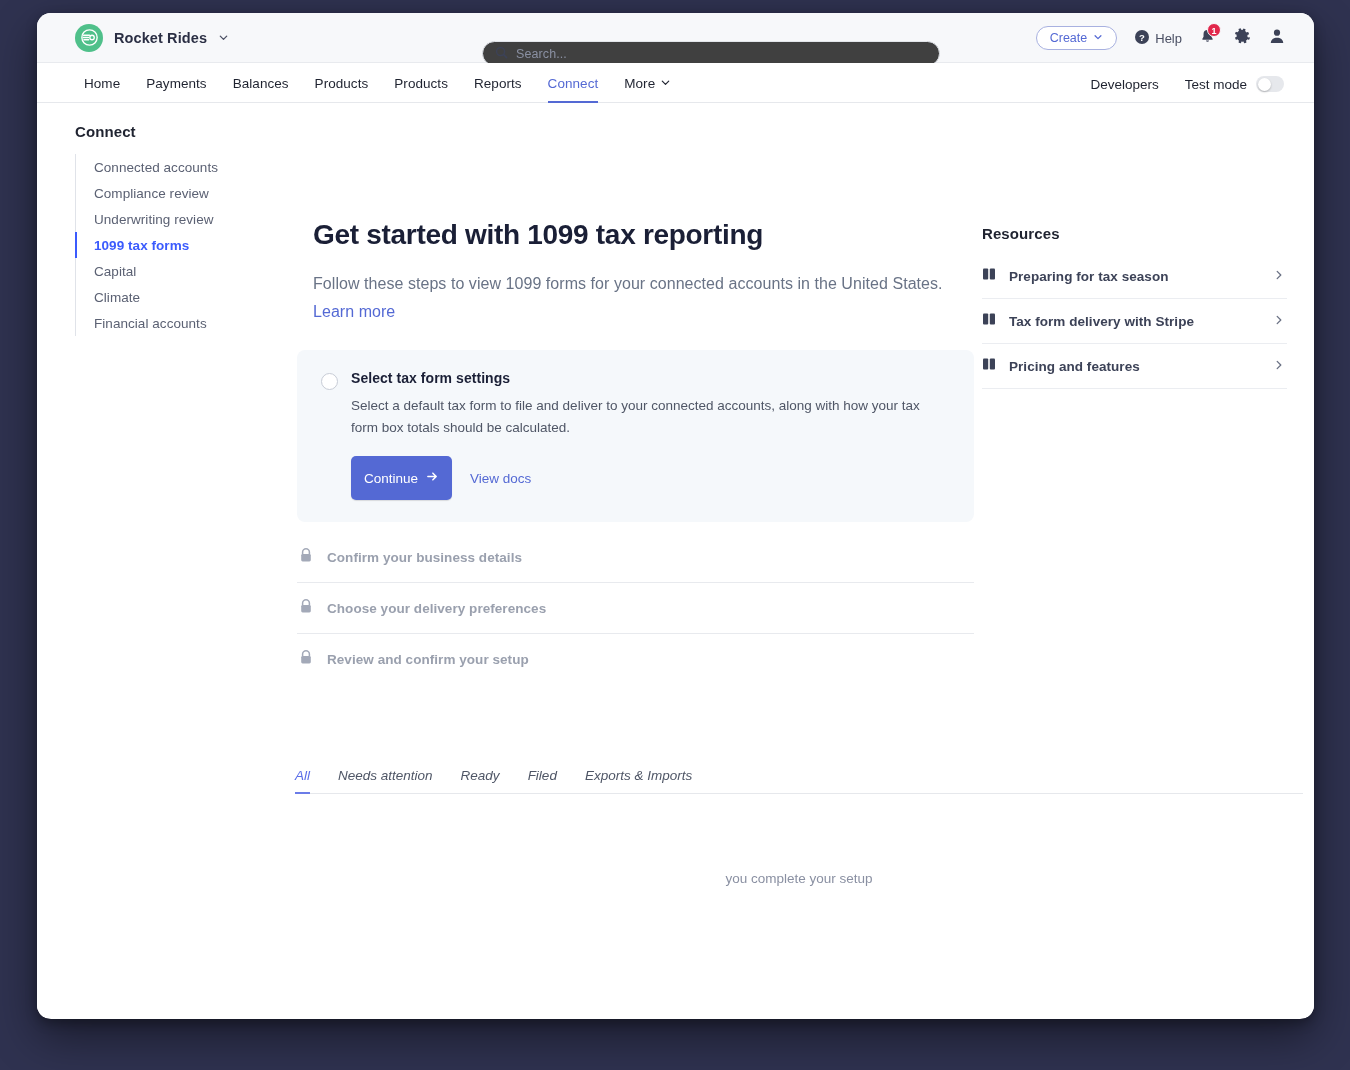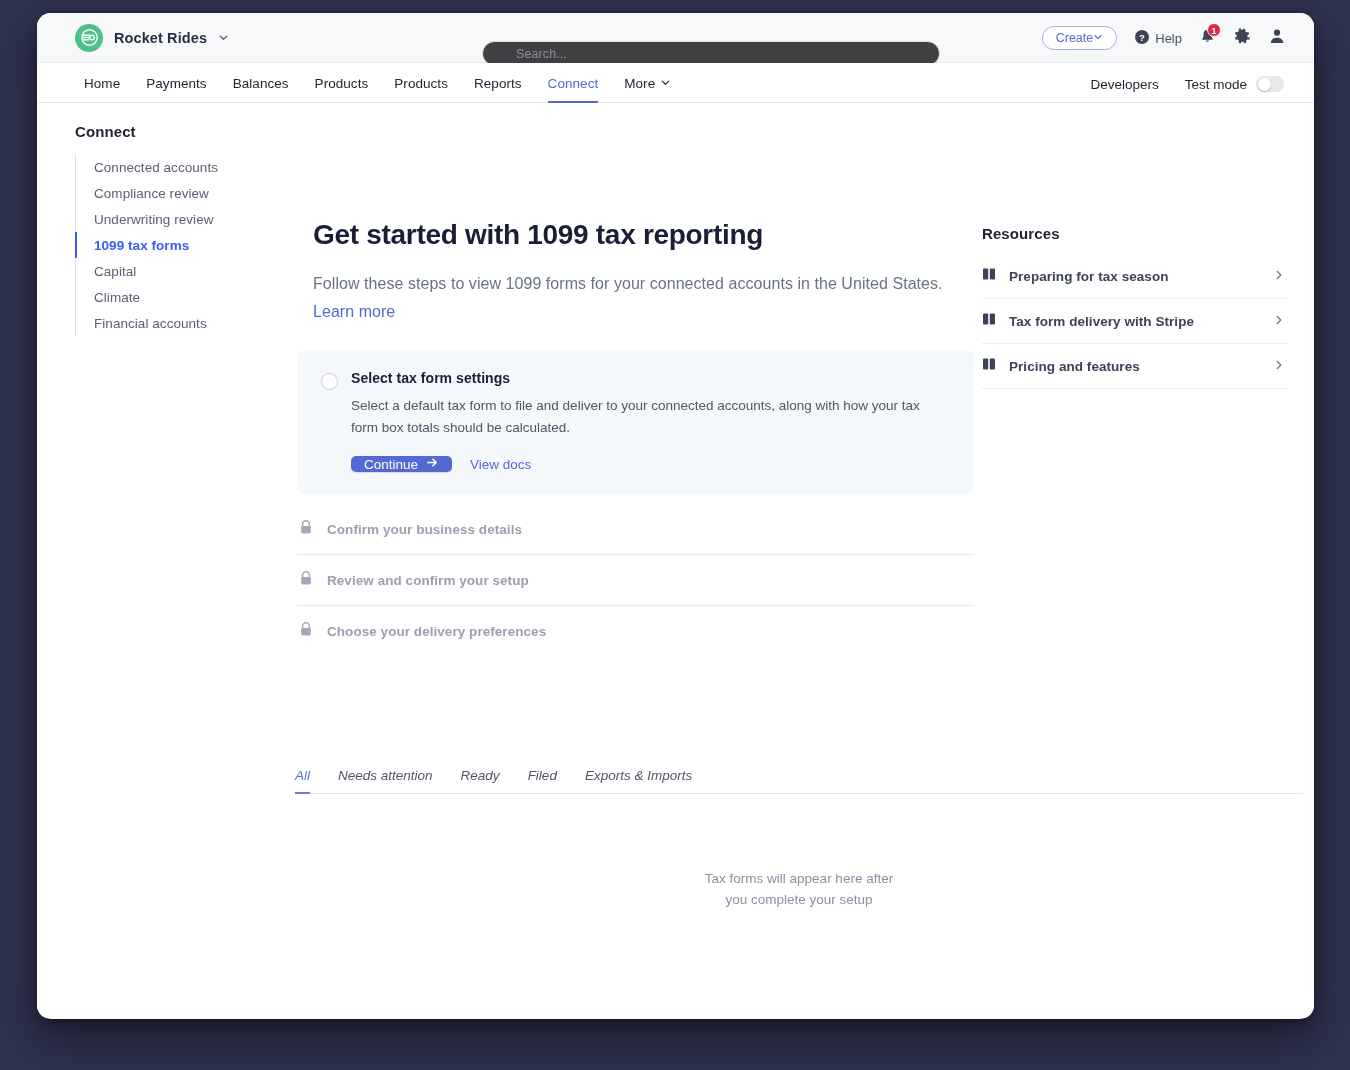--- a/index.html
+++ b/index.html
@@ -84,21 +84,21 @@
   }
   .create-btn {
     height: 24px;
     padding: 0 13px;
     border: 1px solid #a8b1e0;
     border-radius: 13px;
     background: #fff;
     color: #5469d4;
     font-size: 12.5px;
     font-weight: 500;
-    display: flex; align-items: center; 
+    display: flex; align-items: center; gap: 6px;
     cursor: pointer;
   }
   .help-btn {
     display: flex; align-items: center; gap: 5px;
     color: #4a4f63;
     font-size: 13px;
     font-weight: 500;
     cursor: pointer;
   }
   .icon-btn { position: relative; display: flex; align-items: center; cursor: pointer; }
@@ -262,21 +262,21 @@
   }
   .step-desc {
     margin-top: 9px;
     font-size: 13.5px;
     line-height: 22px;
     color: #4f5666;
     width: 578px;
   }
   .step-actions { margin-top: 17px; display: flex; align-items: center; gap: 18px; }
   .btn-primary {
-    height: 16px;
+    height: 44px;
     padding: 0 13px;
     border: none;
     border-radius: 5px;
     background: #5469d4;
     color: #ffffff;
     font-size: 13.5px;
     font-family: inherit;
     font-weight: 500;
     display: flex; align-items: center; gap: 8px;
     cursor: pointer;
@@ -548,46 +548,45 @@
             </span>
             <span class="locked-label">Confirm your business details</span>
           </div>
           <div class="locked-step">
             <span>
               <svg width="14" height="16" viewBox="0 0 14 16" aria-hidden="true">
                 <path d="M3.6 7V5.1a3.4 3.4 0 016.8 0V7" fill="none" stroke="#a3a9b8" stroke-width="1.5"></path>
                 <rect x="2.2" y="6.9" width="9.6" height="7.6" rx="1.4" fill="#a3a9b8"></rect>
               </svg>
             </span>
-            <span class="locked-label">Review and confirm your setup</span>
+            <span class="locked-label">Choose your delivery preferences</span>
           </div>
           <div class="locked-step">
             <span>
               <svg width="14" height="16" viewBox="0 0 14 16" aria-hidden="true">
                 <path d="M3.6 7V5.1a3.4 3.4 0 016.8 0V7" fill="none" stroke="#a3a9b8" stroke-width="1.5"></path>
                 <rect x="2.2" y="6.9" width="9.6" height="7.6" rx="1.4" fill="#a3a9b8"></rect>
               </svg>
             </span>
-            <span class="locked-label">Choose your delivery preferences</span>
+            <span class="locked-label">Review and confirm your setup</span>
           </div>
         </div>
       </div>
 
       <div class="tabs-wrap">
         <div class="tabs">
           <div class="tab active"><span>All</span></div>
           <div class="tab"><span>Needs attention</span></div>
           <div class="tab"><span>Ready</span></div>
           <div class="tab"><span>Filed</span></div>
           <div class="tab"><span>Exports &amp; Imports</span></div>
         </div>
       </div>
 
       <div class="empty-state">
-        <div>Tax forms will appear here after</div>
         <div>you complete your setup</div>
       </div>
 
       <div class="resources">
         <div class="res-title">Resources</div>
 
         <div class="res-item">
           <span>
             <svg width="14" height="14" viewBox="0 0 14 14" aria-hidden="true">
               <rect x="1" y="1.4" width="5.2" height="11.2" rx="1" fill="#3c4257"></rect>

